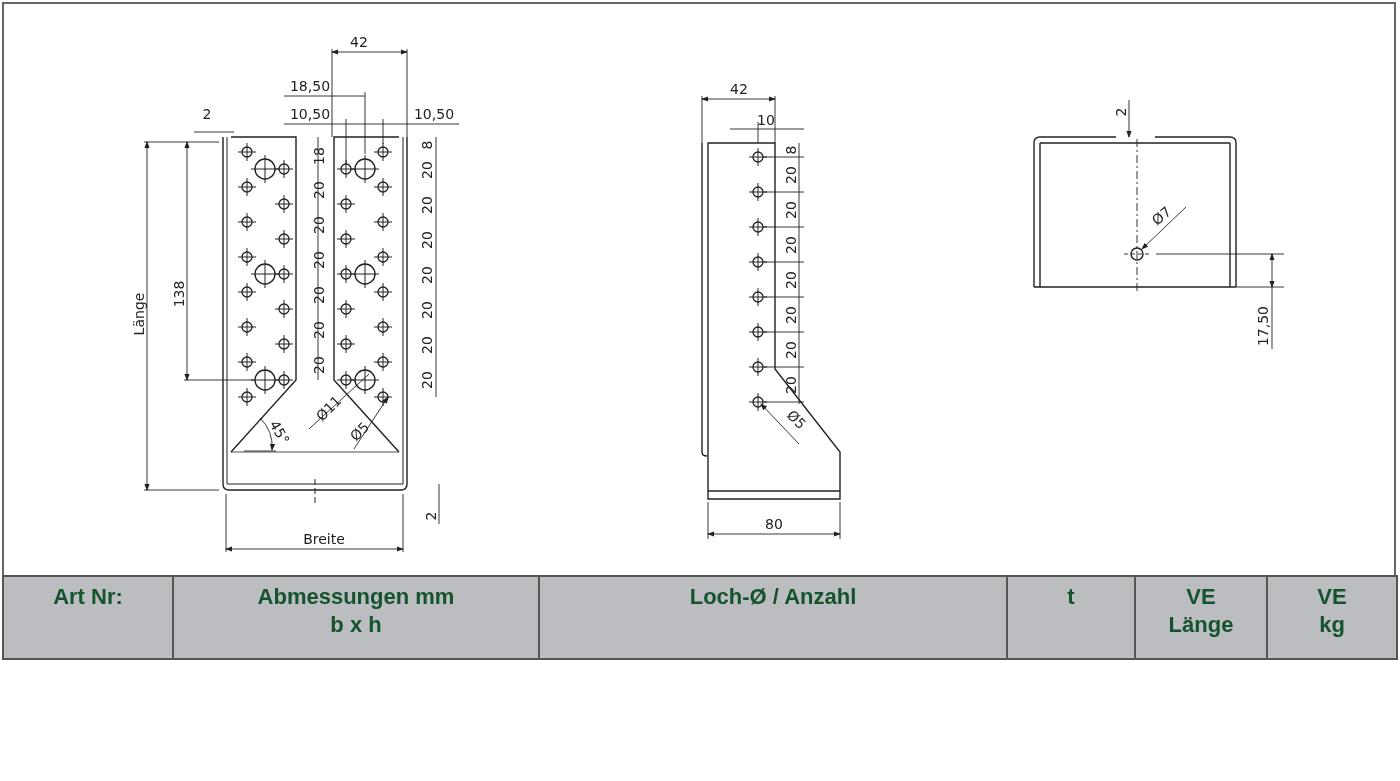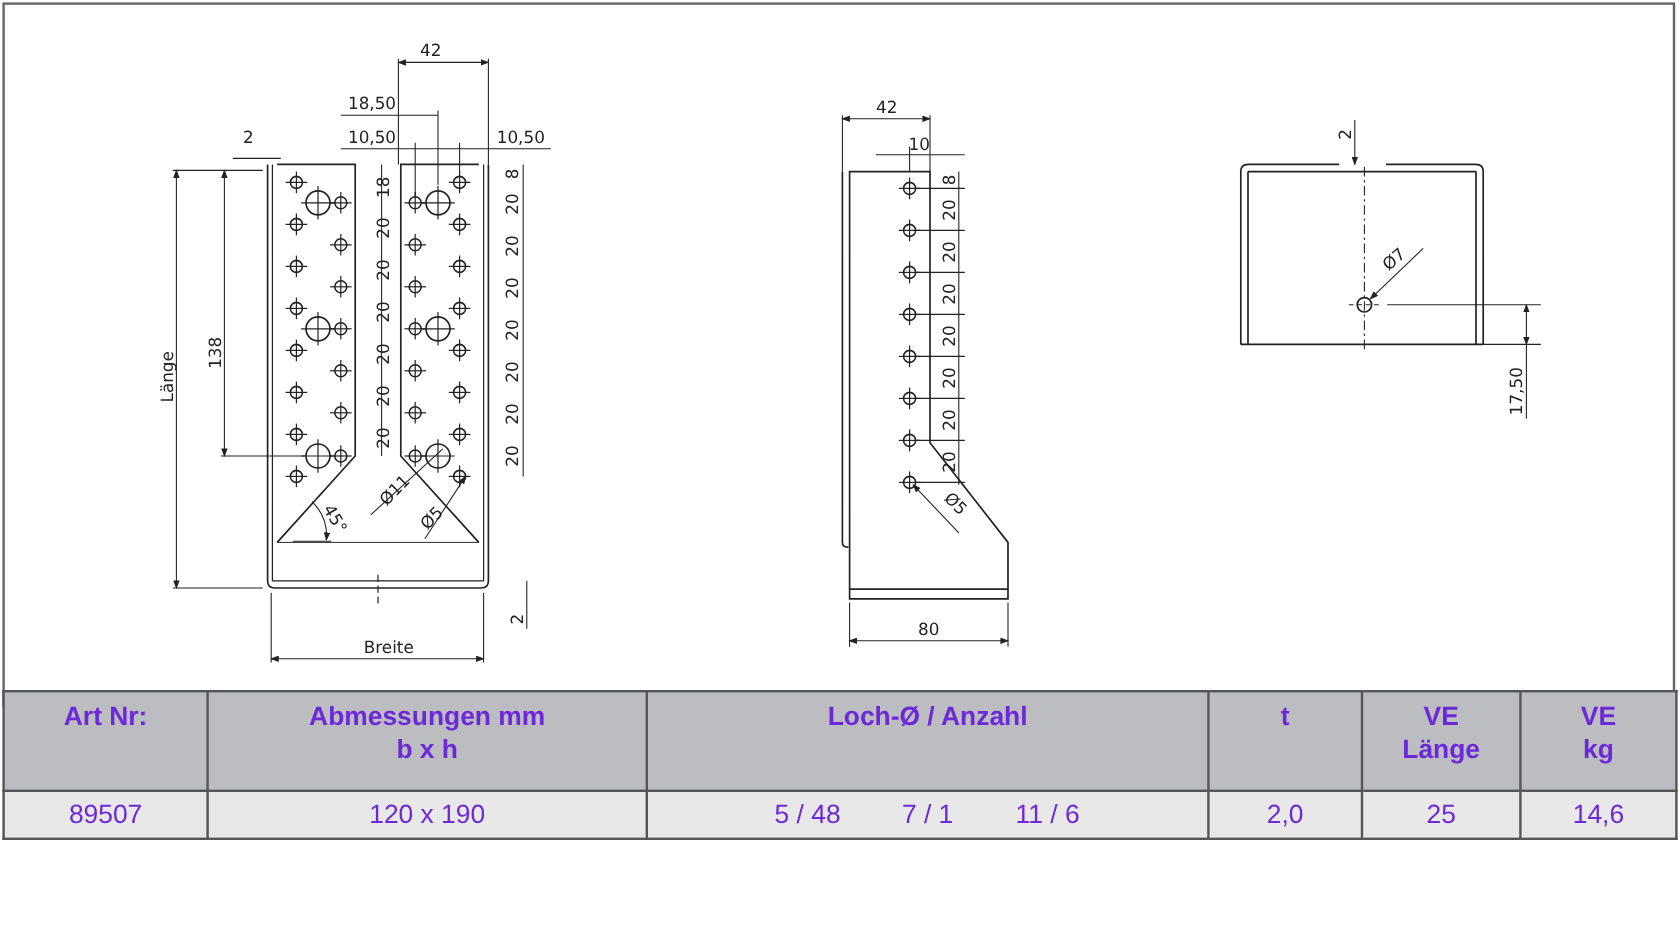--- a/index.html
+++ b/index.html
@@ -2,21 +2,21 @@
 <html><head>
 <meta charset="utf-8">
 <style>
   html, body { margin: 0; padding: 0; background: #ffffff; }
   body { width: 1400px; height: 781px; position: relative; overflow: hidden; font-family: "Liberation Sans", sans-serif; }
   .frame { position: absolute; left: 2px; top: 2px; width: 1394px; height: 587px; border: 2px solid #666666; box-sizing: border-box; background: #fff; }
   .drawing-area { position: absolute; left: 0; top: 0; width: 1390px; height: 573px; }
   .drawing-area svg { position: absolute; left: 0; top: 0; }
   .dim { font-family: "DejaVu Sans", sans-serif; font-size: 14px; fill: #222; }
   table.spec { position: absolute; left: 2px; top: 575px; width: 1394px; border-collapse: collapse; table-layout: fixed; }
-  table.spec th, table.spec td { border: 2px solid #555; text-align: center; color: #6d28d9; font-family: "Liberation Sans", sans-serif; }
+  table.spec th, table.spec td { border: 2px solid #555; text-align: center; color: #14532d; font-family: "Liberation Sans", sans-serif; }
   table.spec th { background: #bcbdc0; font-weight: bold; font-size: 22px; height: 74px; vertical-align: top; padding-top: 6px; line-height: 28px; }
   table.spec td { font-size: 22px; height: 38px; padding: 0; }
   table.spec tr.alt td { background: #e8e8e8; }
   .holes span { display: inline-block; }
   .holes .h1 { width: 120px; text-align: center; }
   .holes .h2 { width: 80px; text-align: center; }
   .holes .h3 { width: 120px; text-align: center; }
 </style>
 </head>
 <body>
@@ -243,22 +243,14 @@
     <tr>
       <th><span>Art Nr:</span></th>
       <th><span>Abmessungen mm</span><br><span>b x h</span></th>
       <th><span>Loch-Ø / Anzahl</span></th>
       <th><span>t</span></th>
       <th><span>VE</span><br><span>Länge</span></th>
       <th><span>VE</span><br><span>kg</span></th>
     </tr>
   </thead>
   <tbody>
-    <tr class="alt">
-      <td>89507</td>
-      <td>120 x 190</td>
-      <td class="holes"><span class="h1">5 / 48</span><span class="h2">7 / 1</span><span class="h3">11 / 6</span></td>
-      <td>2,0</td>
-      <td>25</td>
-      <td>14,6</td>
-    </tr>
   </tbody>
 </table>
 
 </body></html>

